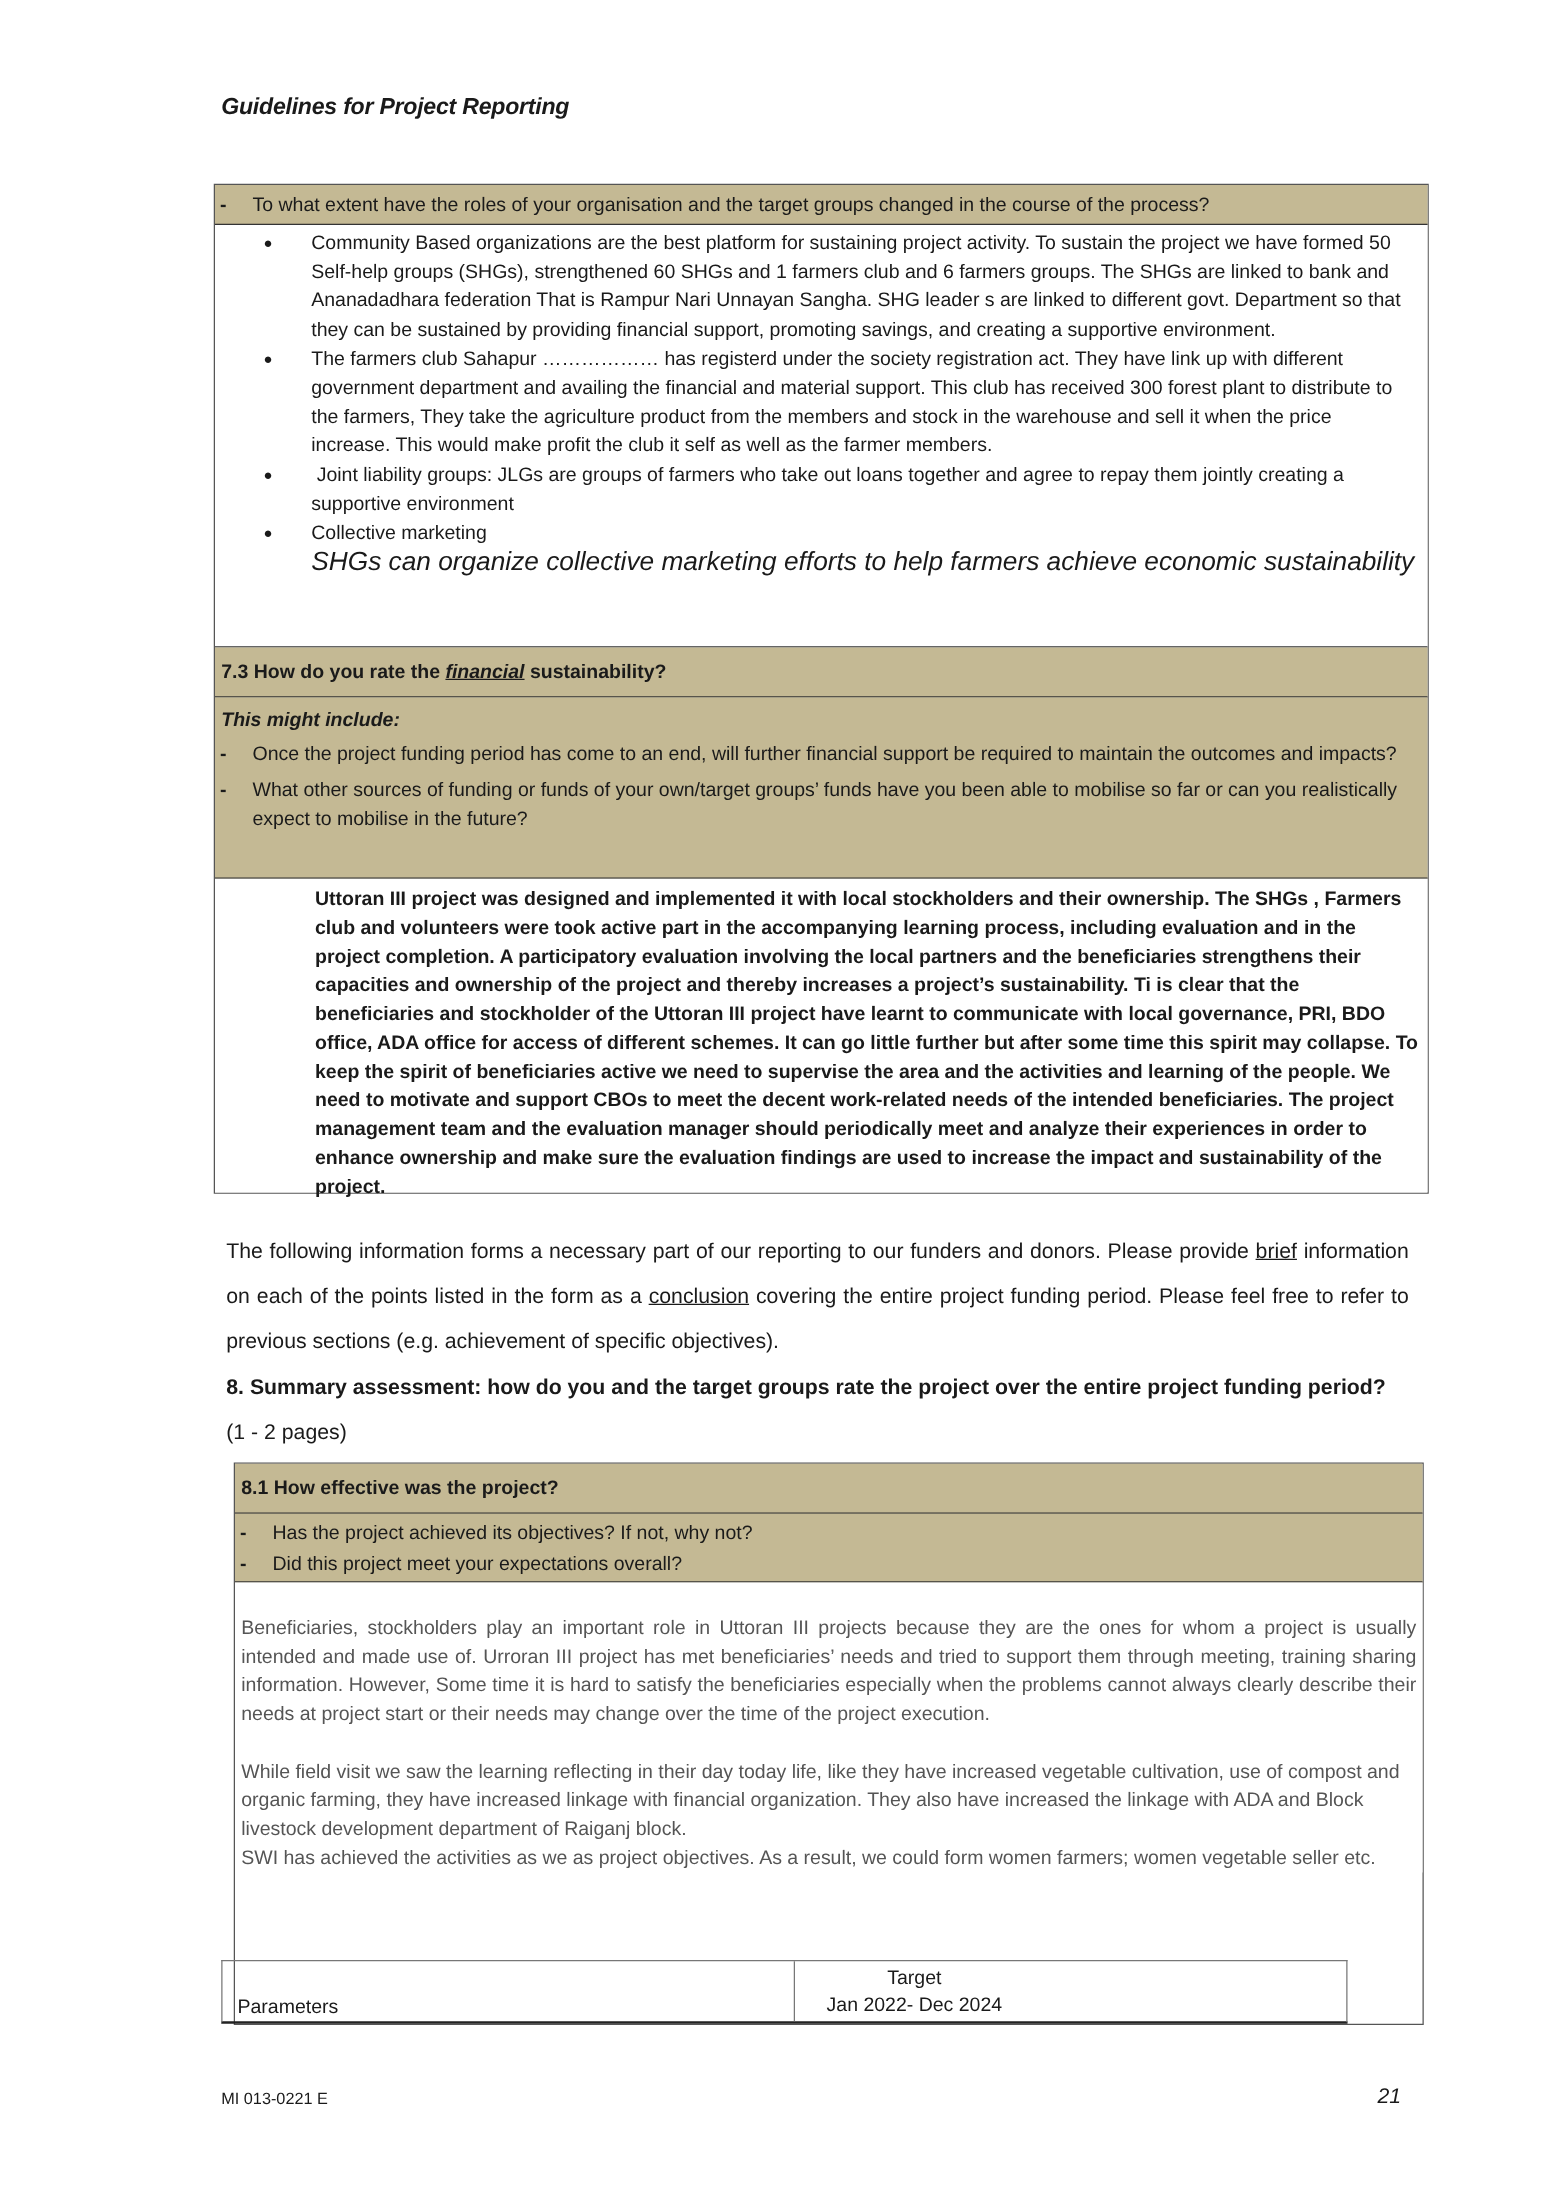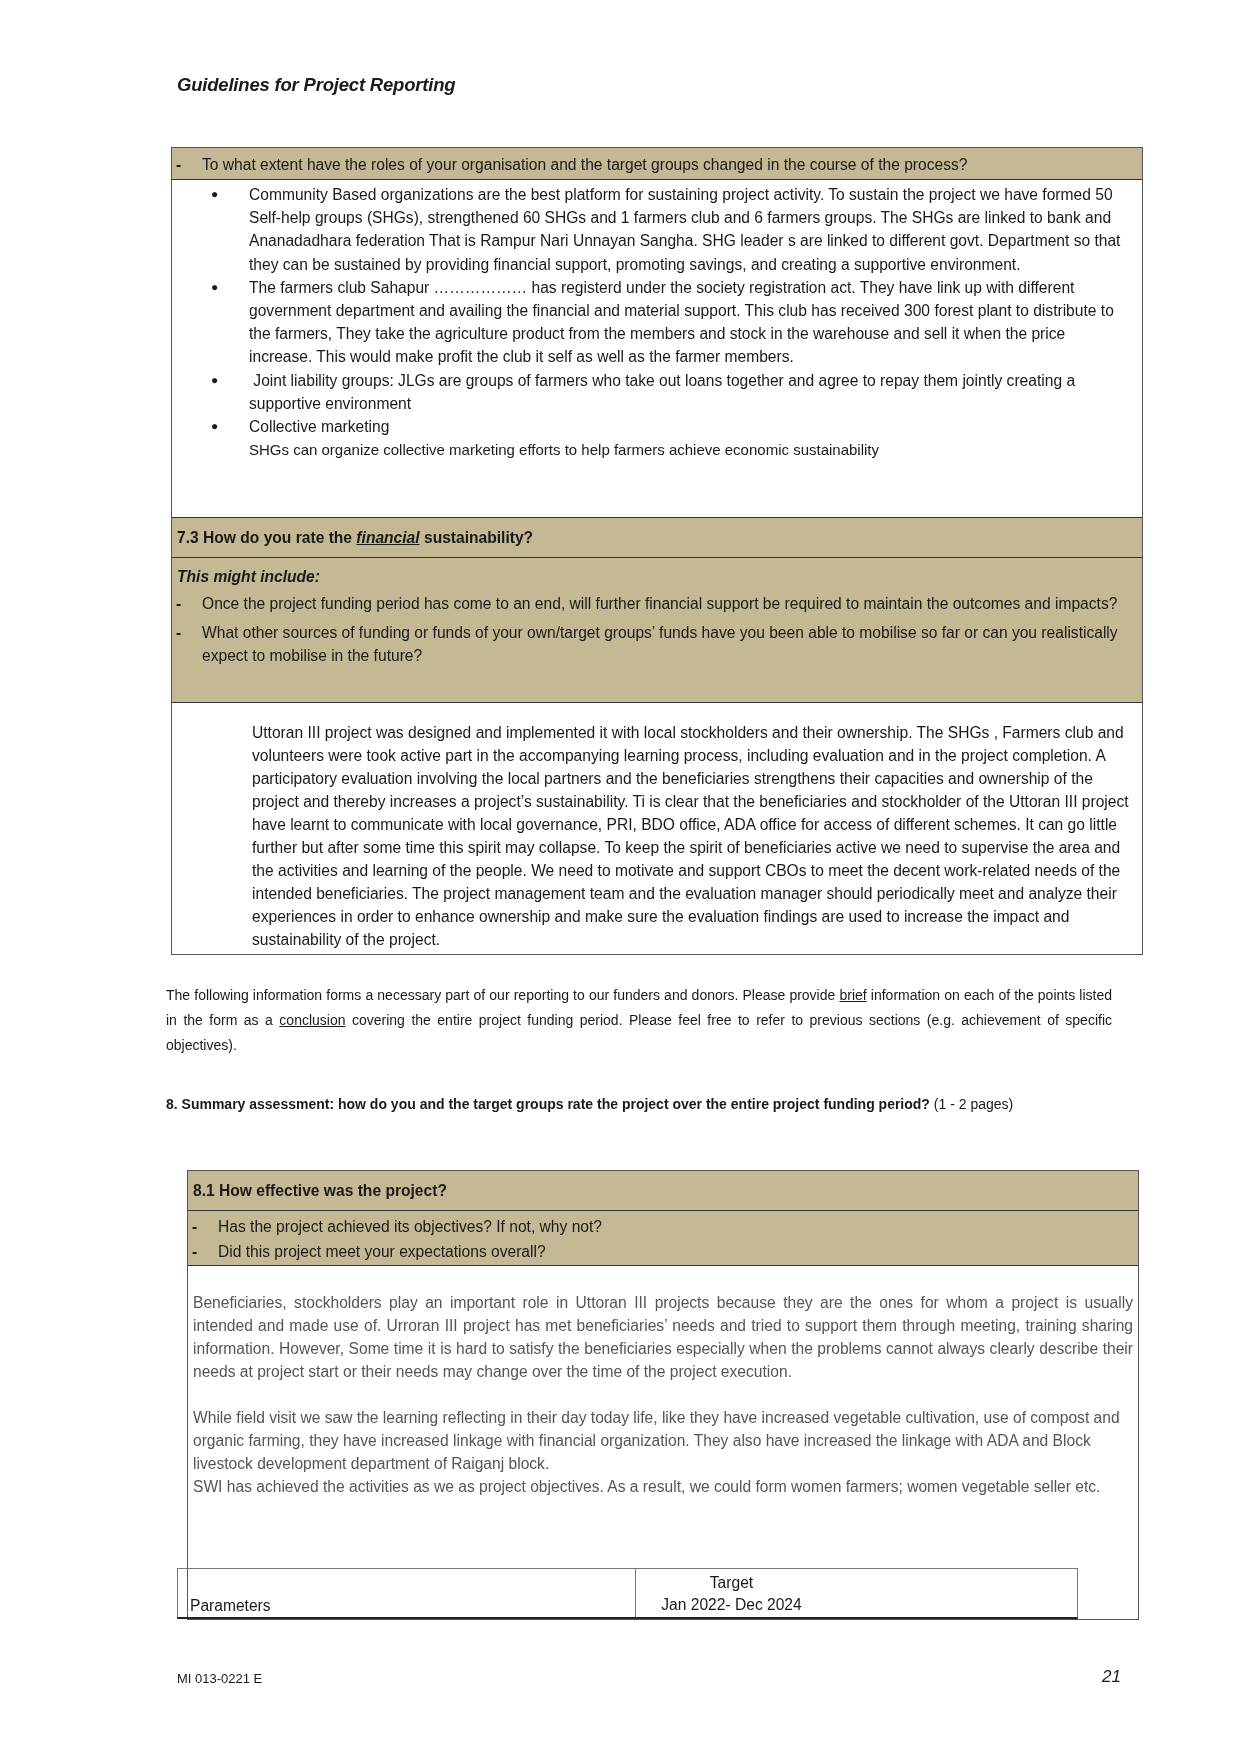--- a/index.html
+++ b/index.html
@@ -28,28 +28,28 @@
       display: flex; font-size: 15.6px; line-height: 23px;
     }
     .dash-line .dash { width: 30px; padding-left: 4px; font-weight: bold; flex: none; }
     .dash-line .txt { flex: 1; }
     .bullets { list-style: none; }
     .bullets li {
       display: flex; font-size: 15.6px; line-height: 23.2px;
     }
     .bullets li .bul { width: 77px; text-align: center; flex: none; padding-left: 8px; font-size: 12px; line-height: 23px; }
     .bullets li .btxt { flex: 1; padding-right: 10px; }
-    .cont { padding-left: 77px; font-size: 15px; line-height: 23.2px; }
+    .cont { padding-left: 77px; font-size: 21px; line-height: 23.2px; font-style: italic; }
     .q-title { font-size: 15.6px; font-weight: bold; line-height: 23px; padding: 8px 5px; }
     .q-title u { text-decoration: underline; font-style: italic; }
     .italic-bold { font-weight: bold; font-style: italic; font-size: 15.6px; padding: 8px 5px 4px 5px; line-height: 22px; }
     .answer-block { font-size: 15.6px; line-height: 23px; padding-left: 80px; padding-right: 6px; }
     .para {
-      position: absolute; left: 166px; width: 946px;
-      font-size: 14px; line-height: 25px; text-align: justify;
+      position: absolute; left: 181px; width: 946px;
+      font-size: 17px; line-height: 36px; text-align: justify;
     }
     .para u { text-decoration: underline; }
     .grey-text { color: #555; font-size: 15.6px; line-height: 23px; text-align: justify; padding: 0 5px; }
     .inner-tbl {
       position: absolute; left: 177px; top: 1568px; width: 901px; height: 51px;
       border: 1px solid #777; border-bottom: 2px solid #222;
       display: flex;
     }
     .inner-tbl .c { border-right: 1px solid #777; font-size: 15.6px; line-height: 22px; }
     .inner-tbl .c:last-child { border-right: none; }
@@ -103,21 +103,21 @@
     <div class="dash-line" style="margin-bottom:6px;">
       <span class="dash">-</span>
       <span class="txt">Once the project funding period has come to an end, will further financial support be required to maintain the outcomes and impacts?</span>
     </div>
     <div class="dash-line">
       <span class="dash">-</span>
       <span class="txt">What other sources of funding or funds of your own/target groups’ funds have you been able to mobilise so far or can you realistically expect to mobilise in the future?</span>
     </div>
   </div>
 
-  <div class="row white" style="height:251px; padding-top:18px;">
+  <div class="row white" style="height:251px; padding-top:5px;font-weight:bold;">
     <div class="answer-block">Uttoran III project was designed and implemented it with local stockholders and their ownership. The SHGs , Farmers club and volunteers  were took active part in the accompanying learning process, including evaluation and in the project completion.  A participatory evaluation involving the local partners and the beneficiaries strengthens their capacities and ownership of the project and thereby increases a project’s sustainability.  Ti is clear that the beneficiaries and stockholder of the Uttoran III project have learnt to communicate with local governance, PRI, BDO office, ADA office for access of different schemes. It can go little further but after some time this spirit may collapse. To keep the spirit of beneficiaries active we need to supervise the area and the activities and learning of the people. We need to motivate and support CBOs to meet the decent work-related needs of the intended beneficiaries. The project management team and the evaluation manager should periodically meet and analyze their experiences in order to enhance ownership and make sure the evaluation findings are used to increase the impact and sustainability of the project.</div>
   </div>
 </div>
 
 <div class="para" style="top:983px;">
   <span>The following information forms a necessary part of our reporting to our funders and donors. Please provide </span><u>brief</u><span> information on each of the points listed in the form as a </span><u>conclusion</u><span> covering the entire project funding period. Please feel free to refer to previous sections (e.g. achievement of specific objectives).</span>
 </div>
 
 <div class="para" style="top:1092px; text-align:left;">
   <b>8. Summary assessment: how do you and the target groups rate the project over the entire project funding period?</b><span> (1 - 2 pages)</span>

